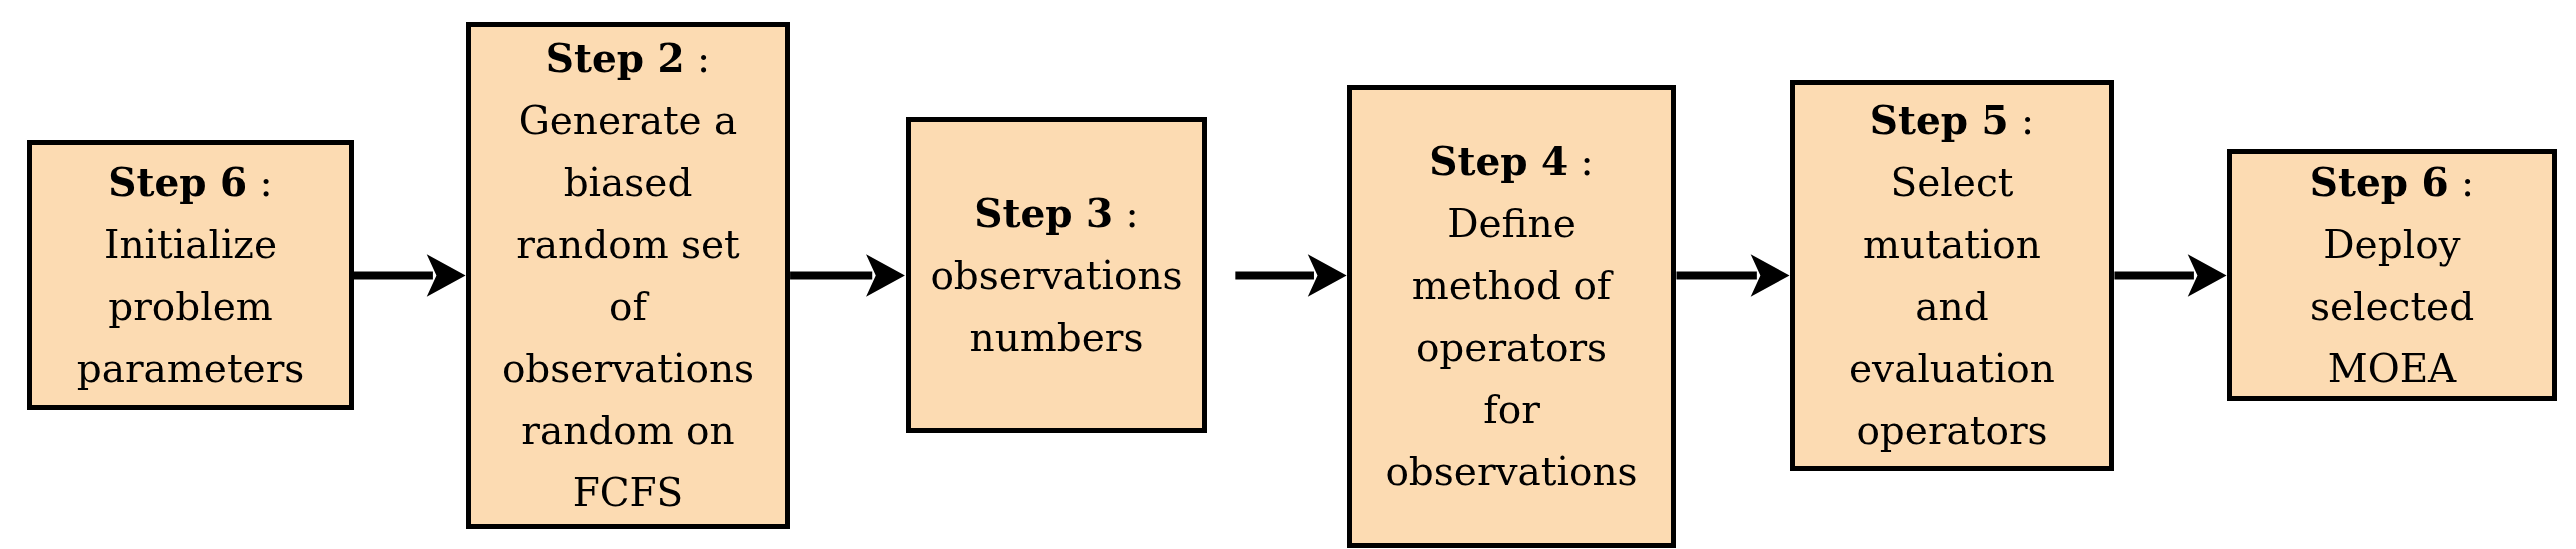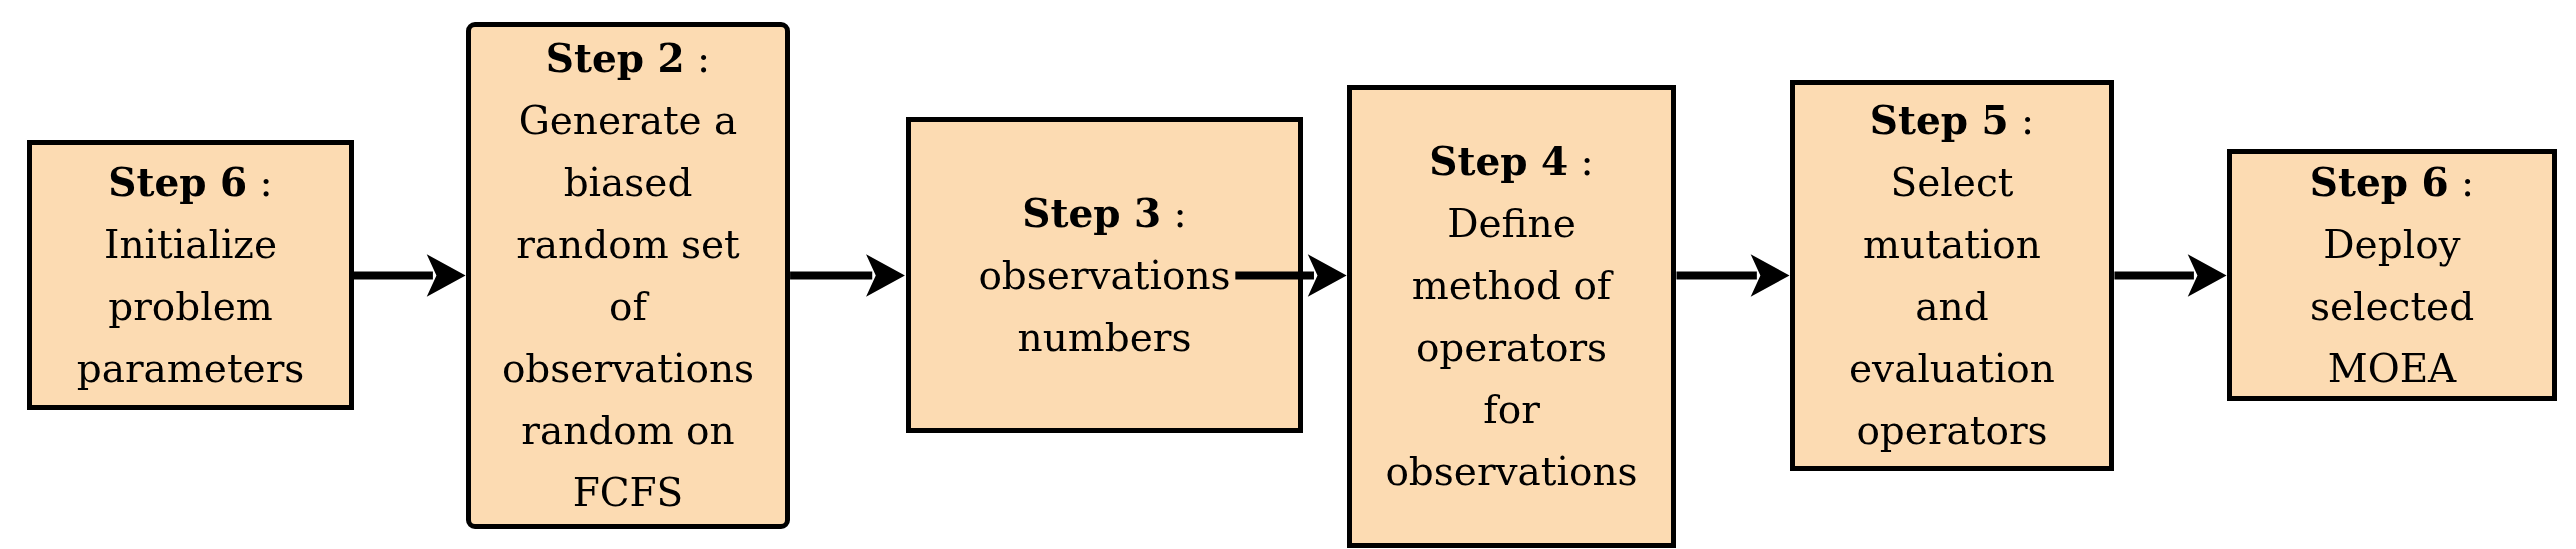--- a/index.html
+++ b/index.html
@@ -28,22 +28,22 @@
     text-align: center;
     font-size: 39px;
     line-height: 62px;
   }
   .box .head { font-weight: bold; }
   .box .head .sep { font-weight: normal; }
   .line { white-space: nowrap; }
 
   
   .box1 { left: 27px;   top: 140px; width: 327px; height: 270px; }
-  .box2 { left: 466px;  top: 22px;  width: 324px; height: 507px; border-radius: 9px; }
-  .box3 { left: 906px; top: 117px; width: 397px; height: 316px; }
+  .box2 { left: 466px;  top: 22px;  width: 324px; height: 507px; }
+  .box3 { left: 906px; top: 117px; width: 301px; height: 316px; }
   .box4 { left: 1347px; top: 85px;  width: 329px; height: 463px; }
   .box5 { left: 1790px; top: 80px;  width: 324px; height: 391px; }
   .box6 { left: 2227px; top: 149px; width: 330px; height: 252px; }
 
   .arrow {
     position: absolute;
     top: 249px;
     height: 53px;
   }
   .a1 { left: 353px;  width: 113px; }

